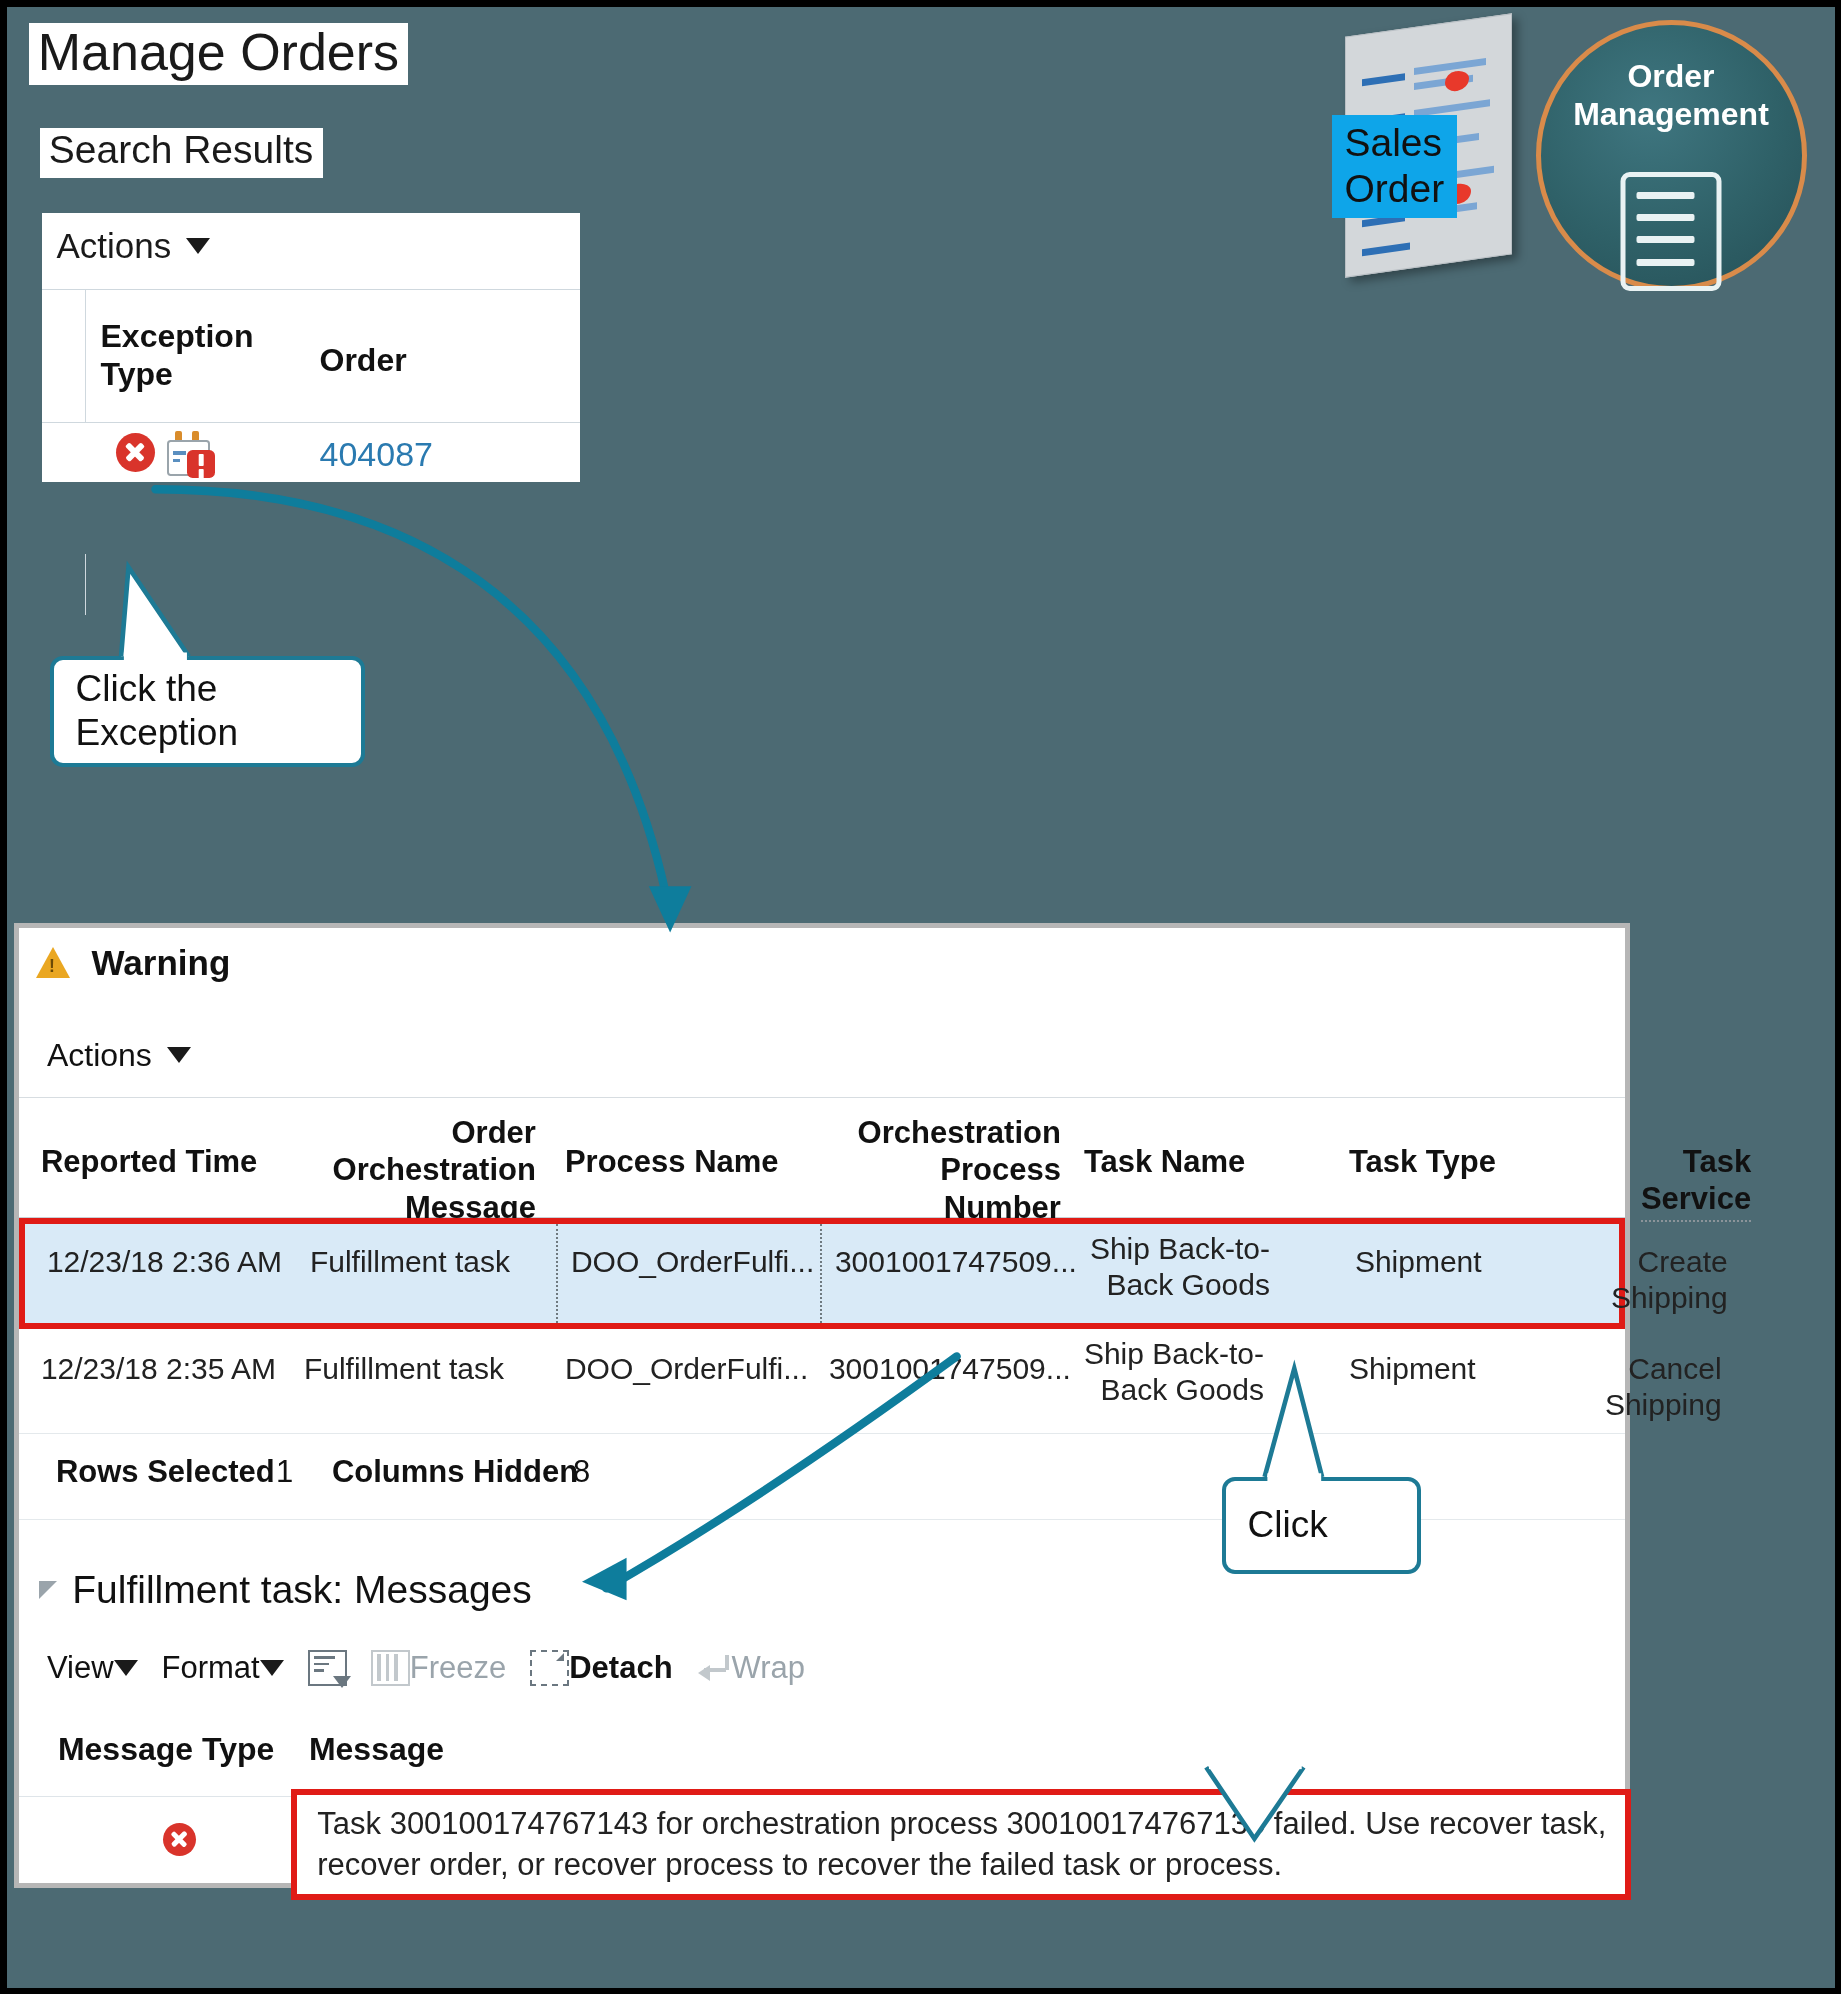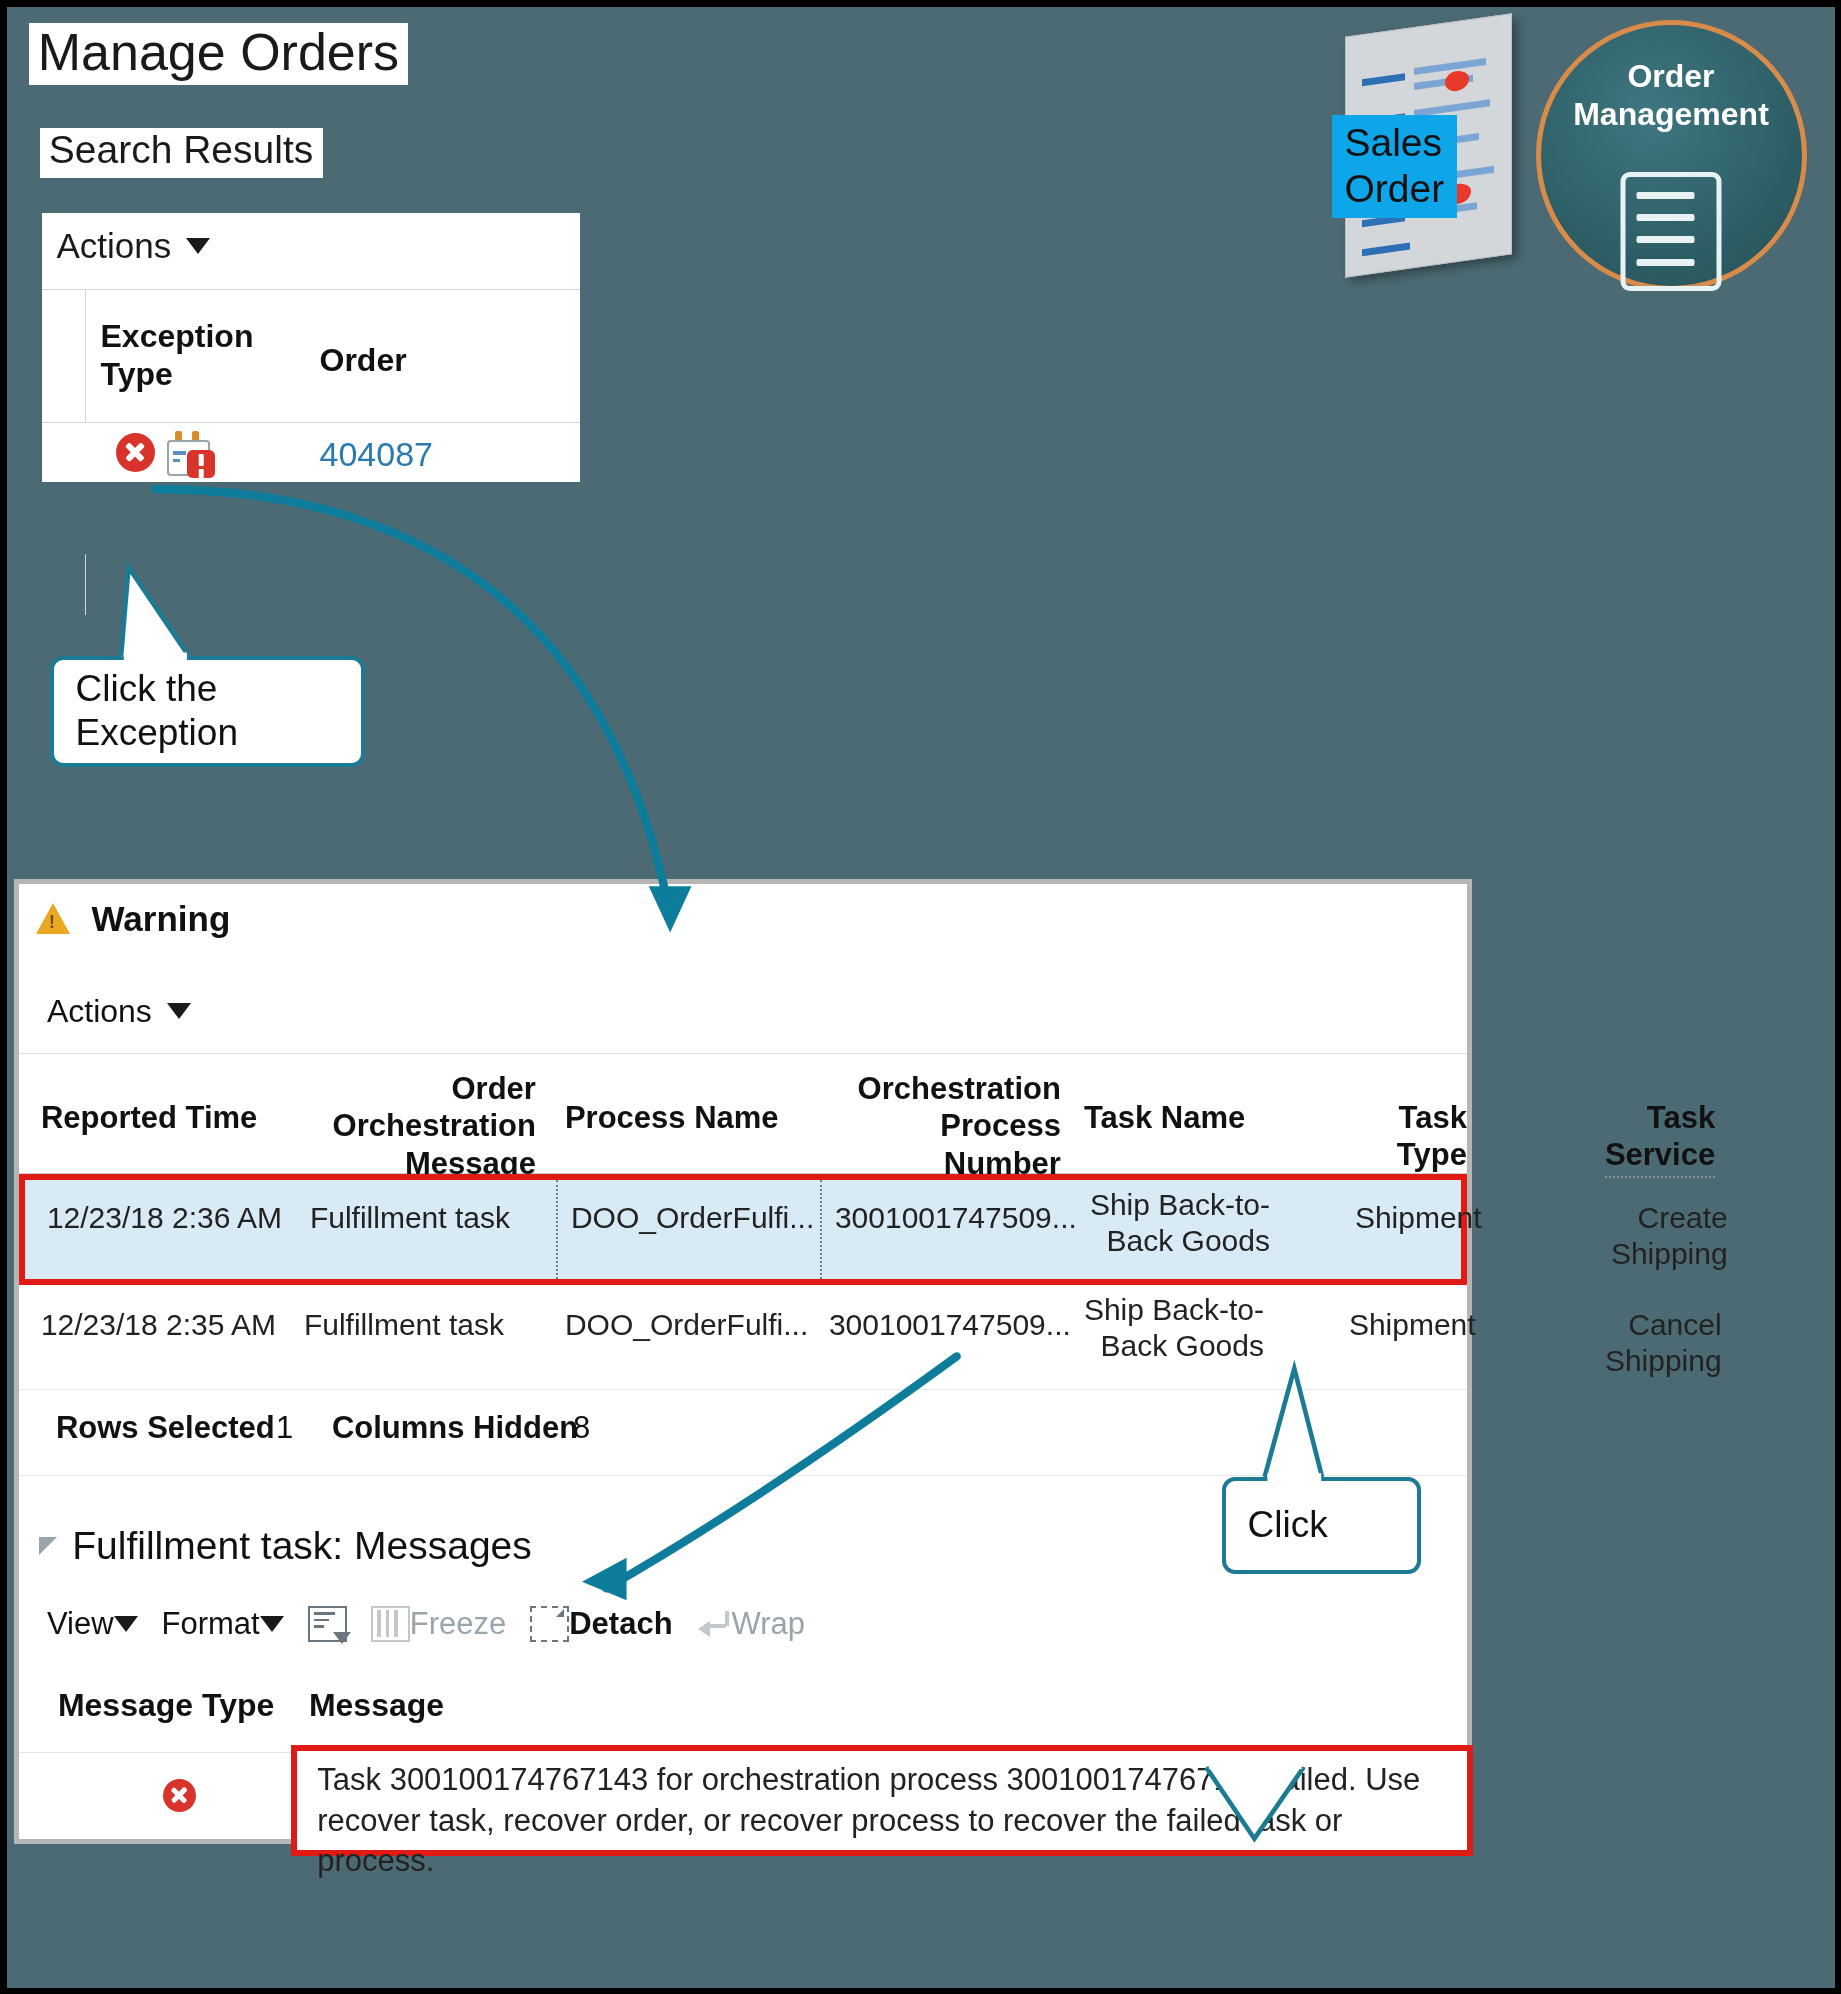--- a/index.html
+++ b/index.html
@@ -193,22 +193,22 @@
   #om-doc i{
     position:absolute;left:11px;width:58px;height:7.4px;background:#e9f2f3;border-radius:1.9px;
   }
   #om-doc i:nth-child(1){top:15px;}
   #om-doc i:nth-child(2){top:37px;}
   #om-doc i:nth-child(3){top:59px;}
   #om-doc i:nth-child(4){top:82px;}
 
   
   #panel{
-    position:absolute;left:7.4px;top:872px;
-    width:1458px;height:965px;
+    position:absolute;left:7.4px;top:916px;
+    width:1616px;height:965px;
     background:#ffffff;
     border:5.6px solid #b6b6b6;
     box-sizing:border-box;
   }
   #panel-warning{
     position:absolute;left:16.7px;top:15px;
     display:flex;align-items:center;gap:22px;
   }
   .warn-tri{
     width:0;height:0;
@@ -338,21 +338,21 @@
   #msg-box{
     position:absolute;left:272px;top:-7.4px;right:-6.5px;height:111px;
     border:6.5px solid #e01b16;box-sizing:border-box;background:#fff;
   }
   #msg-text{
     position:absolute;left:20.4px;top:9.3px;right:13px;
     font-size:31px;color:#222;line-height:1.3;
   }
 
   .dotted-underline{
-    border-bottom:2.8px dotted #8b949a;padding-bottom:2.8px;
+    border-bottom:2.8px dotted #8b949a;padding-bottom:2.8px;margin-left:36px;
   }
 </style>
 </head>
 <body>
 
 <div id="canvas">
 
   <div class="lbl-white" id="page-title">Manage Orders</div>
   <div class="lbl-white" id="search-results">Search Results</div>
 

